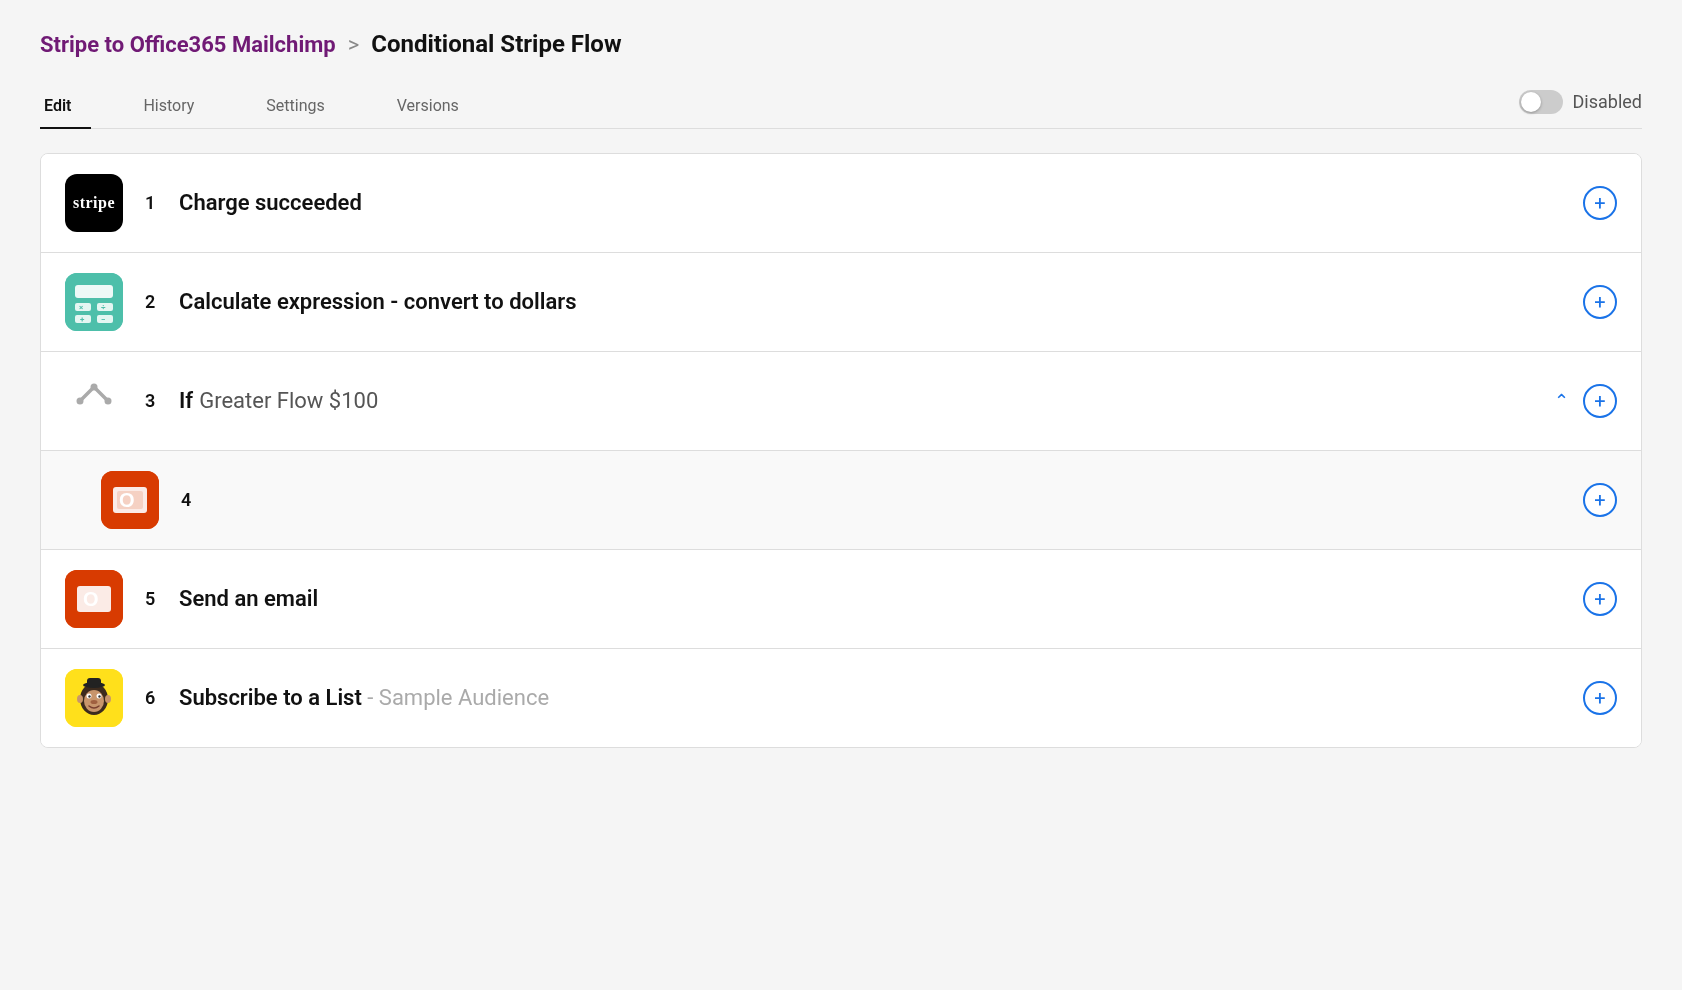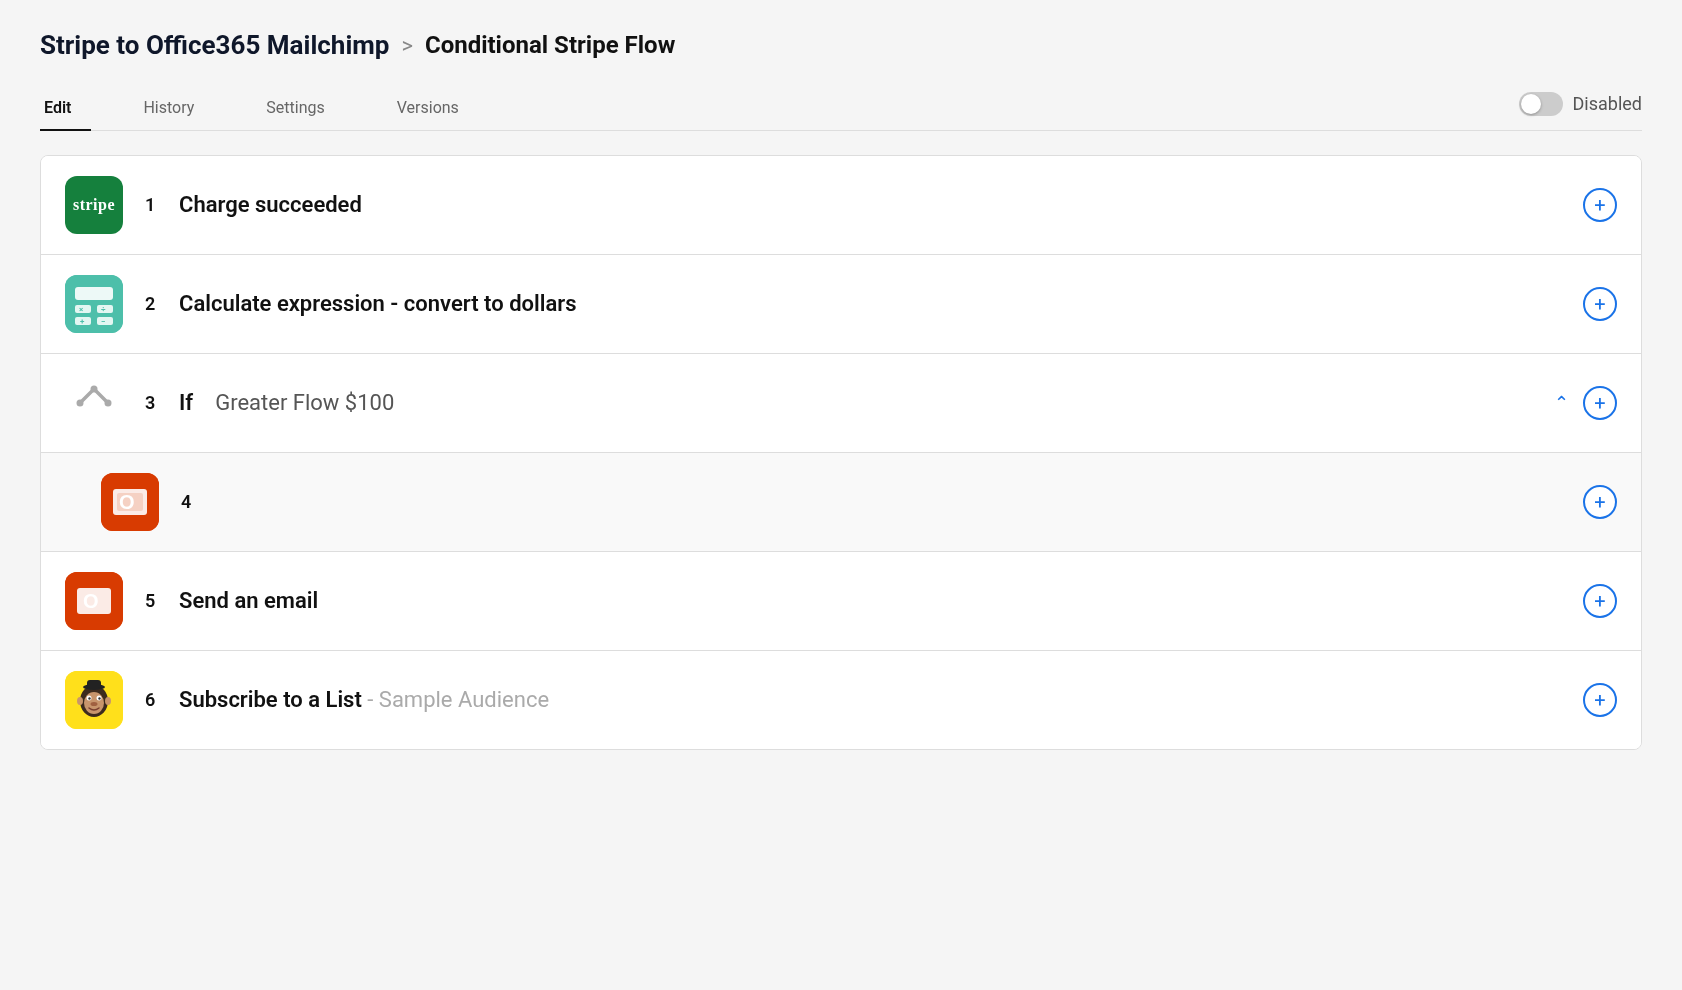--- a/index.html
+++ b/index.html
@@ -10,23 +10,23 @@
       padding: 30px 40px;
     }
 
     .breadcrumb {
       display: flex;
       align-items: center;
       gap: 12px;
       margin-bottom: 28px;
     }
     .breadcrumb-parent {
-      font-size: 26px;
+      font-size: 22px;
       font-weight: 700;
-      color: #0f172a;
+      color: #701a75;
     }
     .breadcrumb-separator {
       font-size: 22px;
       color: #888;
       font-weight: 400;
     }
     .breadcrumb-current {
       font-size: 24px;
       font-weight: 700;
       color: #111;
@@ -117,21 +117,21 @@
       display: flex;
       align-items: center;
       justify-content: center;
       flex-shrink: 0;
       margin-right: 22px;
       font-size: 22px;
       font-weight: 700;
       color: white;
     }
     .step-icon.stripe {
-      background: #15803d;
+      background: #000000;
     }
     .step-icon.calculator {
       background: #4DBFAA;
     }
     .step-icon.branch {
       background: transparent;
       color: #aaa;
       font-size: 32px;
     }
     .step-icon.office {
@@ -153,21 +153,21 @@
 
     .step-text {
       flex: 1;
       font-size: 22px;
       font-weight: 600;
       color: #111;
     }
     .step-text .keyword {
       font-weight: 600;
       color: #111;
-      margin-right: 22px;
+      margin-right: 6px;
     }
     .step-text .condition {
       font-weight: 400;
       color: #555;
     }
     .step-text .subtitle {
       font-weight: 400;
       color: #aaa;
     }
 

